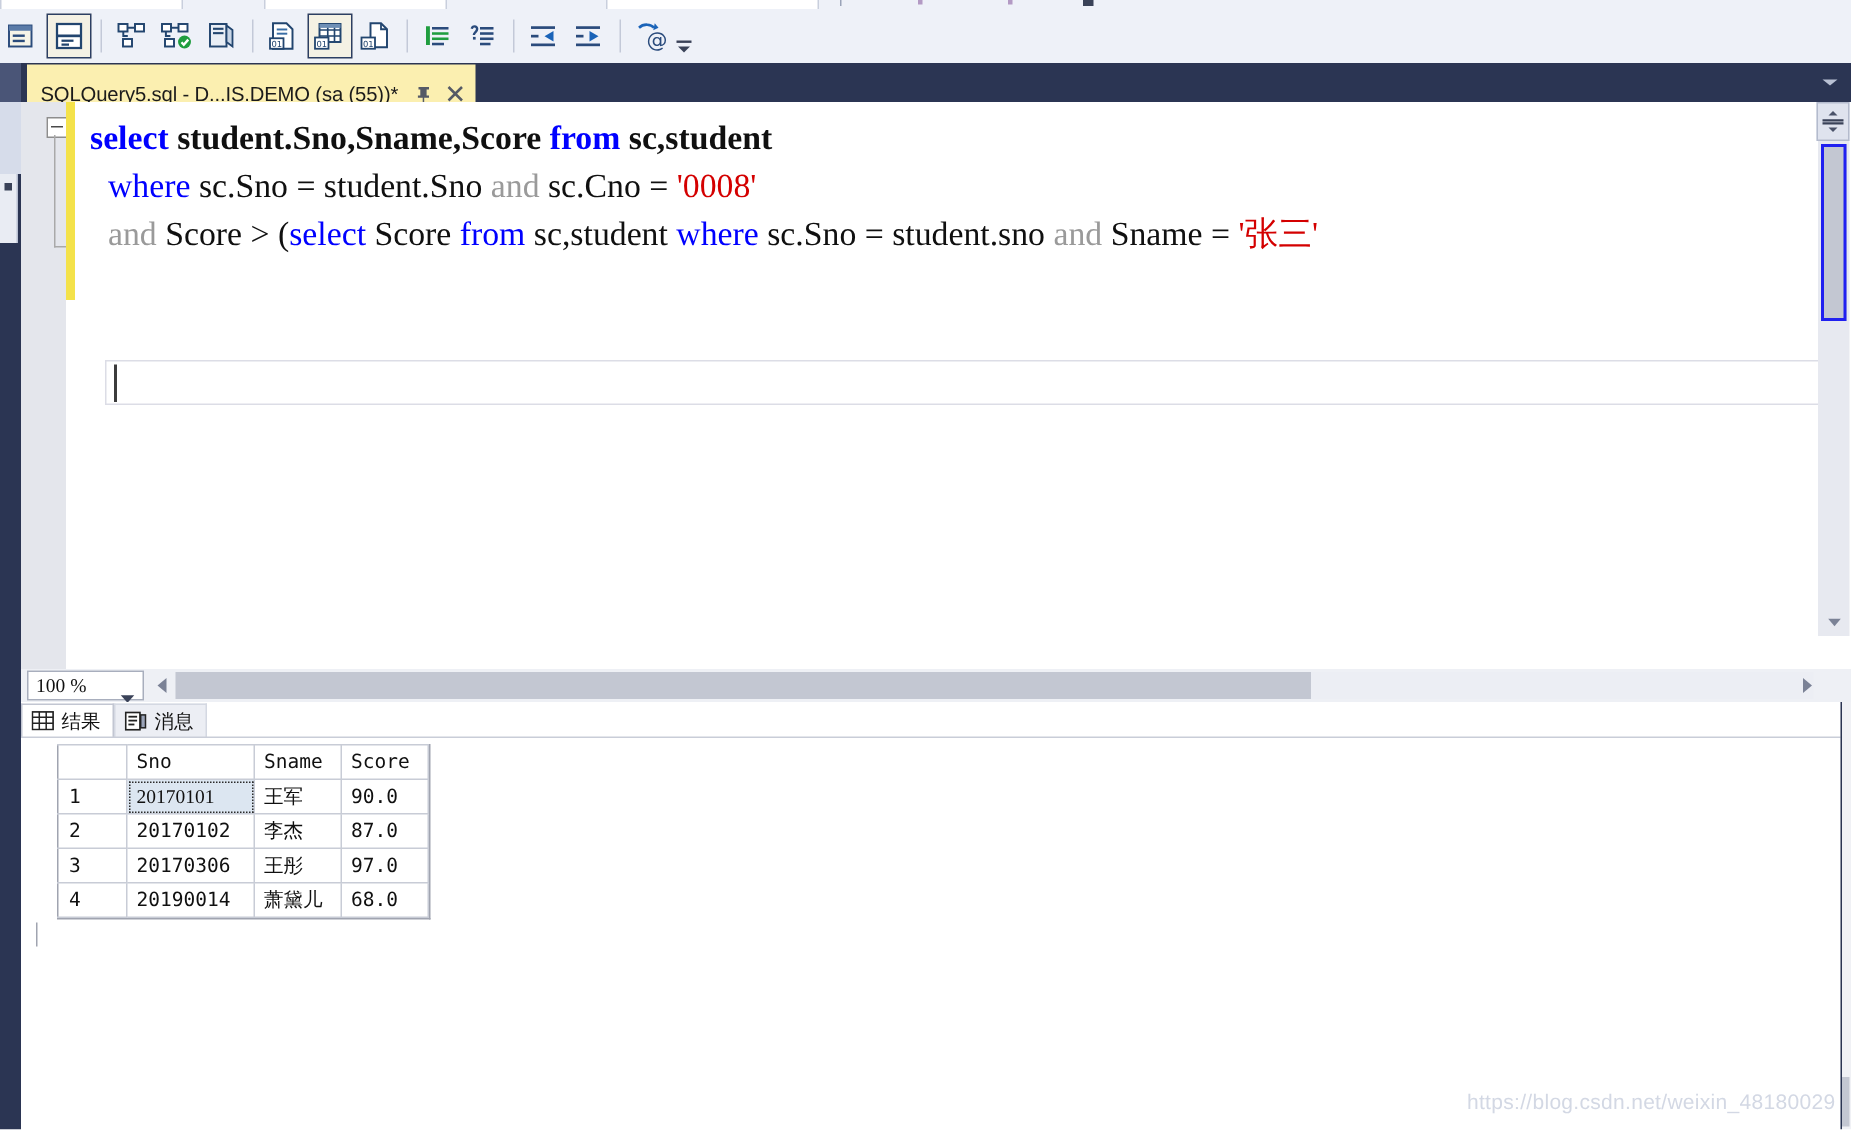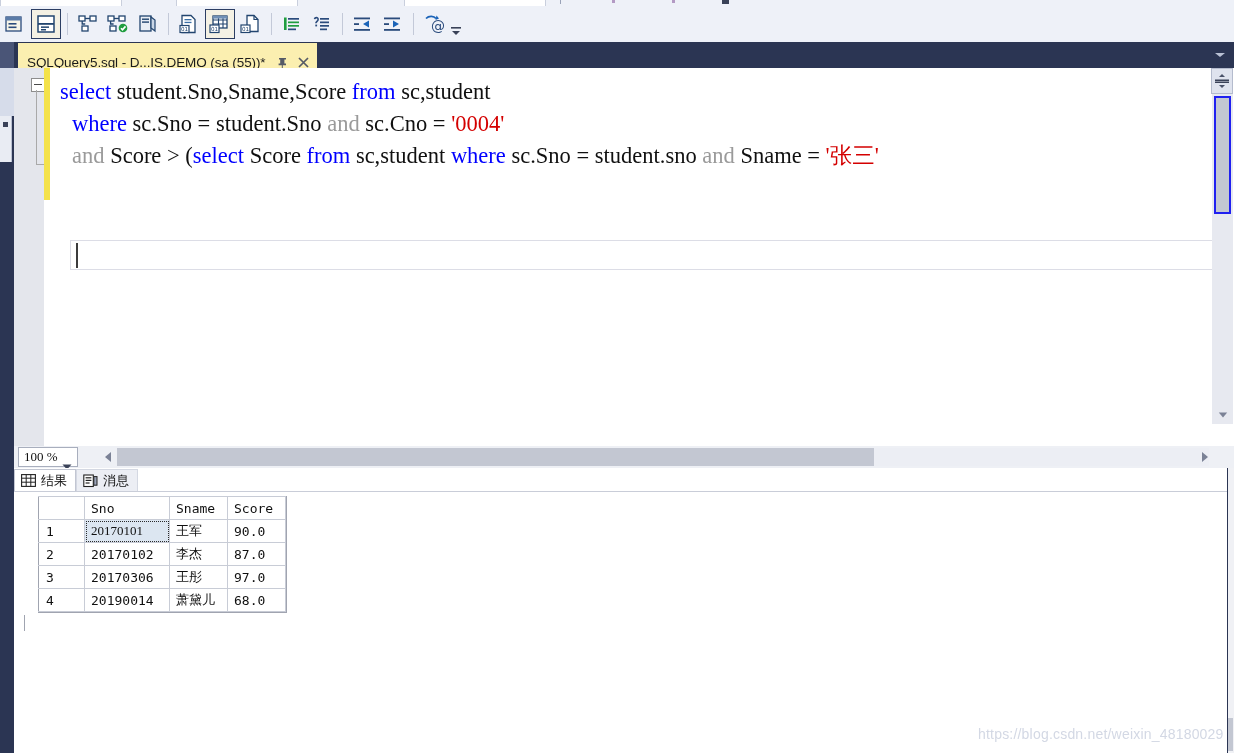--- a/index.html
+++ b/index.html
@@ -68,21 +68,21 @@
   
   .splitbtn{position:absolute;right:1px;top:0px;width:22px;height:26px;background:#dfe3ee;
             border:1px solid #b4bbcd;box-sizing:border-box;display:flex;align-items:center;justify-content:center;}
   .vscroll{position:absolute;right:1px;top:26px;width:21px;height:330px;background:#e7e9f0;}
   .vthumb{position:absolute;left:2px;top:2px;width:17px;height:118px;background:#c3c7d2;border:2px solid #2020f0;box-sizing:border-box;}
   .vup{position:absolute;right:1px;top:26px;width:21px;height:18px;display:flex;align-items:center;justify-content:center;}
   .vdn{position:absolute;right:1px;top:336px;width:21px;height:20px;display:flex;align-items:center;justify-content:center;}
 
   
   .zoombar{position:absolute;left:14px;top:446px;width:1220px;height:22px;background:#eef0f5;}
-  .zoomsel{position:absolute;left:4px;top:1px;width:60px;height:20px;background:#ffffff;border:1px solid #a8aebd;
+  .zoomsel{position:absolute;left:4px;top:1px;width:78px;height:20px;background:#ffffff;border:1px solid #a8aebd;
            box-sizing:border-box;display:flex;align-items:center;}
   .zoomsel .zv{font-size:13px;color:#101010;margin-left:5px;font-family:"Liberation Serif",serif;}
   .zoomsel .zc{position:absolute;right:5px;top:8px;}
   .hleft{position:absolute;left:86px;top:2px;width:16px;height:18px;display:flex;align-items:center;justify-content:center;}
   .htrack{position:absolute;left:103px;top:2px;width:1092px;height:18px;background:#eceef4;}
   .hthumb{position:absolute;left:0px;top:0px;width:757px;height:18px;background:#c3c7d2;}
   .hright{position:absolute;left:1182px;top:2px;width:16px;height:18px;display:flex;align-items:center;justify-content:center;}
 
   
   .results{position:absolute;left:14px;top:468px;width:1220px;height:285px;background:#ffffff;}
@@ -311,22 +311,22 @@
     <div class="ed-gutter">
       <div class="foldbox"></div>
       <div class="foldline"></div>
       <div class="foldfoot"></div>
     </div>
     <div class="ed-change">
       <div class="yel" style="top:0px;height:132px;"></div>
     </div>
 
     <div class="ed-body">
-      <div class="codeline" style="top:8px;left:10px;"><span class="kw">select</span><span class="pl"> student.Sno,Sname,Score </span><span class="kw">from</span><span class="pl"> sc,student</span></div>
-      <div class="codeline" style="top:40px;left:22px;"><span class="kw">where</span><span class="pl"> sc.Sno = student.Sno </span><span class="gy">and</span><span class="pl"> sc.Cno = </span><span class="st">'0004'</span></div>
+      <div class="codeline" style="top:8px;left:10px;font-weight:bold;"><span class="kw">select</span><span class="pl"> student.Sno,Sname,Score </span><span class="kw">from</span><span class="pl"> sc,student</span></div>
+      <div class="codeline" style="top:40px;left:22px;"><span class="kw">where</span><span class="pl"> sc.Sno = student.Sno </span><span class="gy">and</span><span class="pl"> sc.Cno = </span><span class="st">'0008'</span></div>
       <div class="codeline" style="top:72px;left:22px;"><span class="gy">and</span><span class="pl"> Score &gt; (</span><span class="kw">select</span><span class="pl"> Score </span><span class="kw">from</span><span class="pl"> sc,student </span><span class="kw">where</span><span class="pl"> sc.Sno = student.sno </span><span class="gy">and</span><span class="pl"> Sname = </span><span class="st">'张三'</span></div>
       <div class="curline"></div>
       <div class="caret"></div>
     </div>
 
     <div class="splitbtn">
       <svg width="16" height="16" viewBox="0 0 16 16">
         <path d="M8 1 l3 3 h-6 z" fill="#4a5269"></path>
         <path d="M1 7.2 h14 M1 9.2 h14" stroke="#3a4258" stroke-width="1.5"></path>
         <path d="M8 15 l3 -3 h-6 z" fill="#4a5269"></path>

